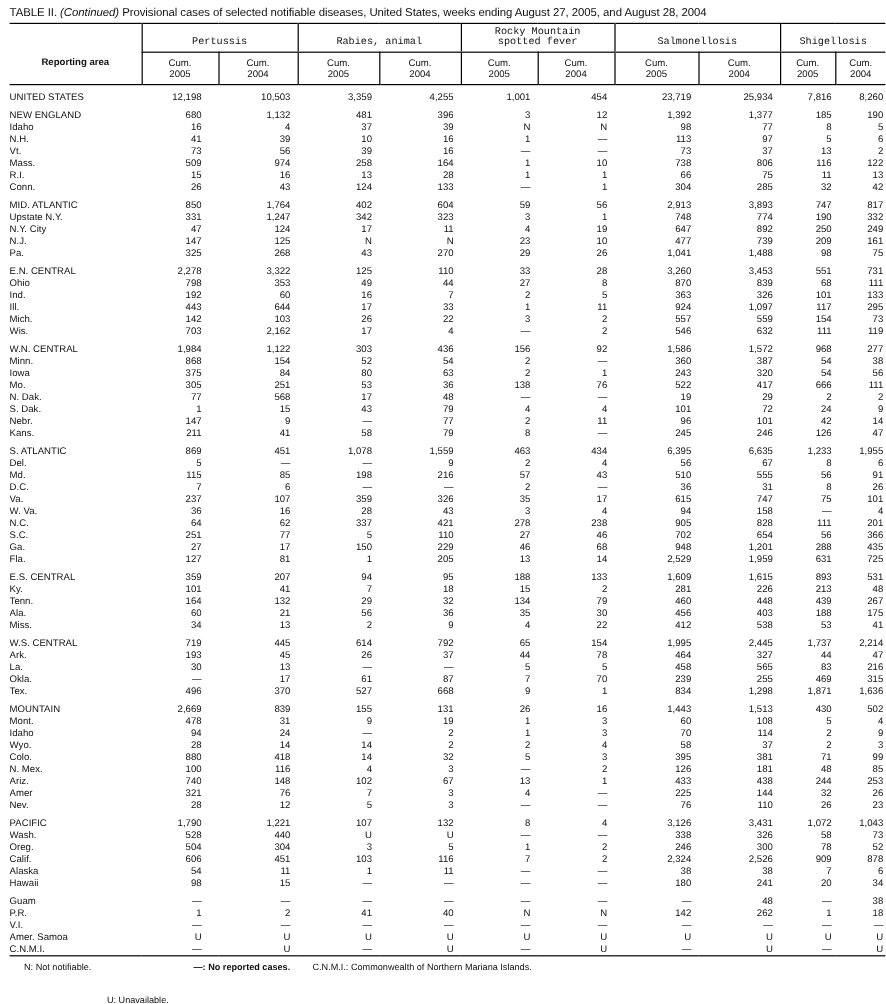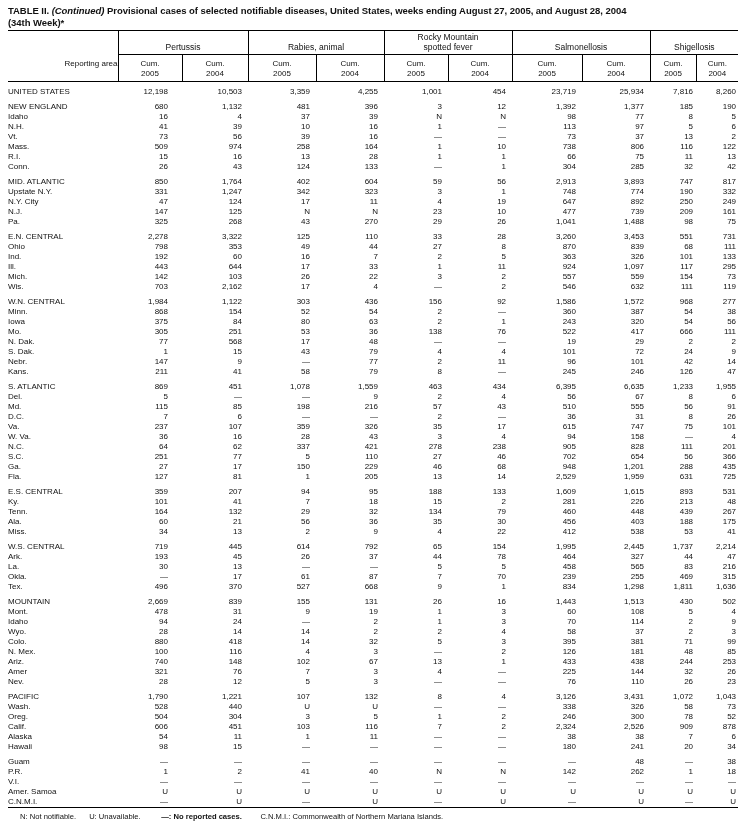--- a/index.html
+++ b/index.html
@@ -4,74 +4,74 @@
 <style>
   html,body{margin:0;padding:0;background:#ffffff;}
   body{
     width:738px;height:837px;
     font-family:"Liberation Sans",sans-serif;
     color:#111;
     -webkit-font-smoothing:antialiased;
     box-sizing:border-box;
     padding:5px 0 0 8px;
   }
-  .title{font-size:9.5px;font-weight:bold;line-height:11.5px;letter-spacing:-0.05px;margin-bottom:2px;}
+  .title{font-size:9.5px;font-weight:normal;line-height:11.5px;letter-spacing:-0.05px;margin-bottom:2px;}
   .title .cont{font-style:italic;}
   table{
     width:730px;
     border-collapse:collapse;
     table-layout:fixed;
     border-top:1.5px solid #000;
     border-bottom:1.5px solid #000;
   }
   col.c-area{width:110px}
   col.c1{width:64px} col.c2{width:66px}
   col.c3{width:68px} col.c4{width:68px}
   col.c5{width:64px} col.c6{width:64px}
   col.c7{width:70px} col.c8{width:68px}
   col.c9{width:46px} col.c10{width:42px}
   thead th{font-weight:normal;font-size:8px;line-height:9.5px;padding:0;}
   th.area-head{
-    text-align:right;vertical-align:bottom;
+    text-align:center;vertical-align:bottom;
     border-bottom:1.5px solid #000;
     padding-bottom:13px;
+    font-weight:bold;
   }
   th.group-cell{
     border-left:1px solid #000;
     border-bottom:1px solid #000;
     vertical-align:bottom;text-align:center;
-    height:21px;padding-bottom:2px;font-size:8.5px;
+    height:21px;padding-bottom:2px;font-size:8.5px;font-family:Liberation Mono, monospace;
   }
   th.sub-cell{
     border-left:1px solid #000;
     border-bottom:1.5px solid #000;
     vertical-align:bottom;text-align:center;
     height:23px;padding-bottom:3px;margin-left:16px;
   }
   tbody td{
     font-size:8px;line-height:10px;height:10px;
     padding:0;vertical-align:bottom;
     white-space:nowrap;overflow:hidden;
   }
   td.area{text-align:left;}
   td.num{text-align:right;padding-right:6px;}
   tbody tr td.num:nth-child(2){padding-right:14px;}
   tbody tr td.num:nth-child(10){padding-right:3px;}
   tbody tr td.num:nth-child(11){padding-right:2px;}
   tr.gap td{height:5px;font-size:1px;line-height:5px;}
   .footnotes{margin-top:4px;font-size:7.6px;line-height:10px;}
   .legend span{display:inline-block;vertical-align:top;}
-  .legend .seg0{width:67px;margin-left:12px;} .legend .seg1{width:70px;} .legend .seg2{width:97px;font-weight:bold;}
+  .legend .seg0{width:67px;margin-left:12px;} .legend .seg1{width:70px;margin-top:28px;} .legend .seg2{width:97px;font-weight:bold;}
 </style>
 </head>
 <body>
 
 <div class="title">
   <div><span>TABLE II.</span> <span class="cont">(Continued)</span> <span>Provisional cases of selected notifiable diseases, United States, weeks ending August 27, 2005, and August 28, 2004</span></div>
-  <div>(34th Week)*</div>
 </div>
 
 <table>
   <colgroup>
     <col class="c-area">
       <col class="c1">
       <col class="c2">
       <col class="c3">
       <col class="c4">
     <col class="c5">
@@ -729,21 +729,21 @@
       <tr>
         <td class="area">Tex.</td>
         <td class="num">496</td>
         <td class="num">370</td>
         <td class="num">527</td>
         <td class="num">668</td>
         <td class="num">9</td>
         <td class="num">1</td>
         <td class="num">834</td>
         <td class="num">1,298</td>
-        <td class="num">1,811</td>
+        <td class="num">1,871</td>
         <td class="num">1,636</td>
       </tr>
       <tr class="gap">
         <td colspan="11"></td>
       </tr>
       <tr>
         <td class="area">MOUNTAIN</td>
         <td class="num">2,669</td>
         <td class="num">839</td>
         <td class="num">155</td>

